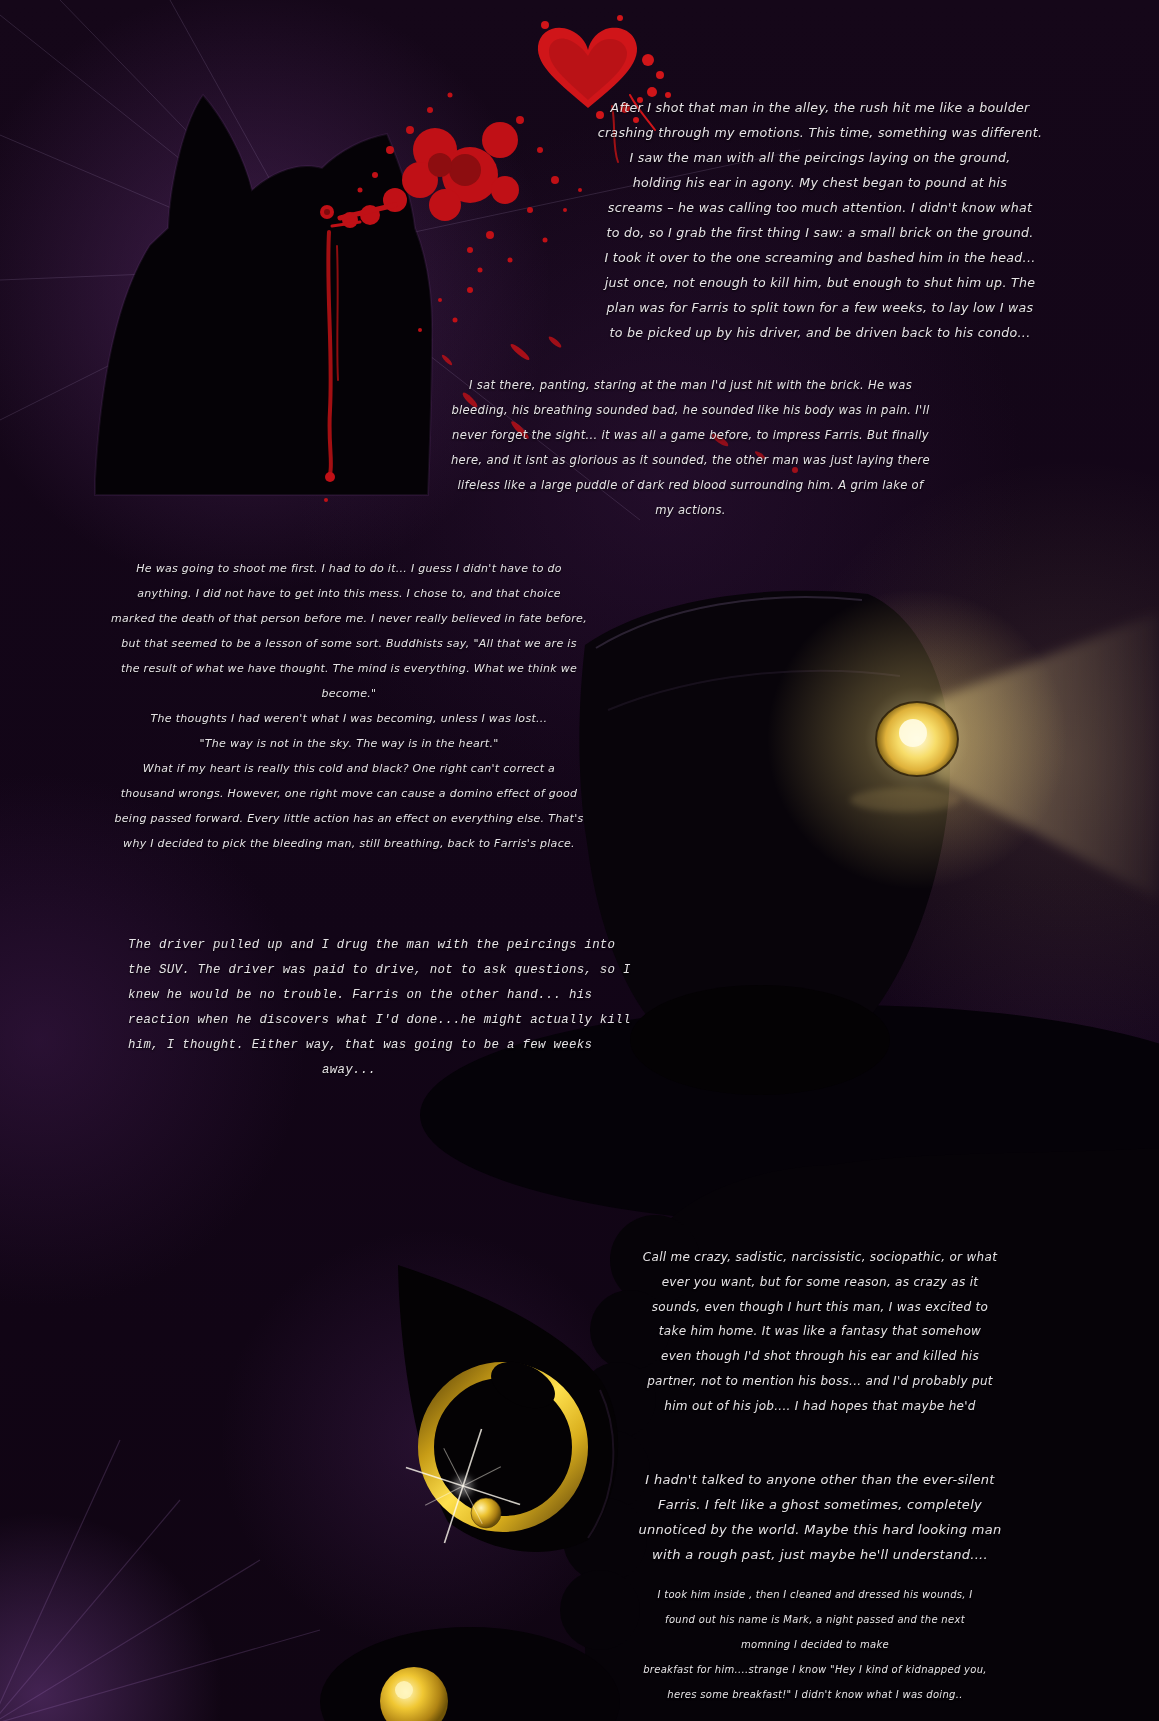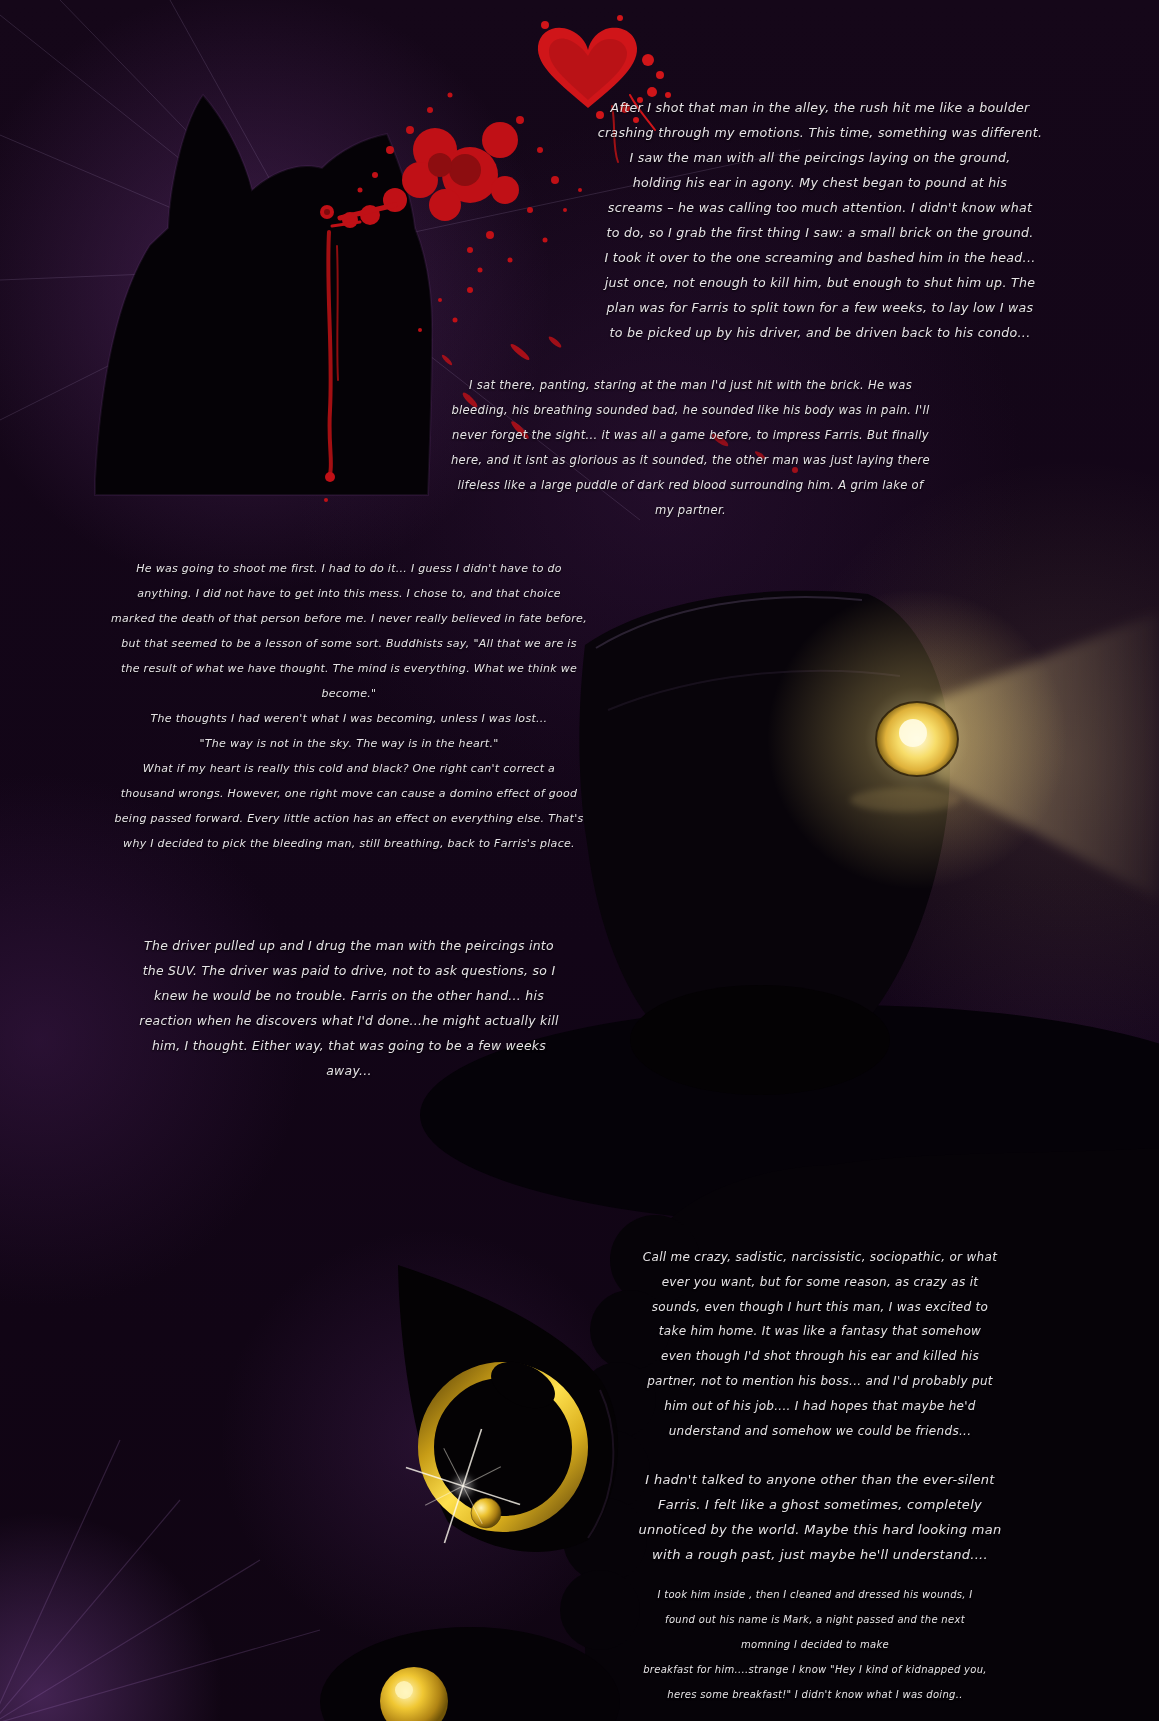--- a/index.html
+++ b/index.html
@@ -16,21 +16,21 @@
       radial-gradient(circle 430px at 250px 290px, rgba(110,56,130,0.45), transparent 70%),
       linear-gradient(180deg, #150719 0%, #120517 55%, #100513 100%);}
   svg.art{position:absolute;left:0;top:0;}
   .para{position:absolute;text-align:center;color:var(--text,#e6e3e6);
         font-style:italic;letter-spacing:0.3px;line-height:25px;
         text-shadow:0 1px 2px rgba(0,0,0,0.9);}
   .para > div{white-space:nowrap;}
   .p1{left:592px;top:95px;width:456px;font-size:12.6px;}
   .p2{left:438px;top:373px;width:505px;font-size:11.6px;}
   .p3{left:90px;top:556px;width:518px;font-size:11px;}
-  .p4{left:128px;top:933px;width:442px;font-size:12.4px;}
+  .p4{left:128px;top:933px;width:442px;font-size:12.4px;font-family:Liberation Mono, monospace;}
   .p5{left:626px;top:1245px;width:388px;font-size:12px;line-height:24.8px;}
   .p6{left:626px;top:1467px;width:388px;font-size:13px;}
   .p7{left:594px;top:1582px;width:442px;font-size:10px;}
 </style>
 </head>
 <body>
 
 <div class="page">
   <div class="bg"></div>
 
@@ -245,21 +245,21 @@
       <div>just once, not enough to kill him, but enough to shut him up.  The</div>
       <div>plan was for Farris to split town for a few weeks, to lay low I was</div>
       <div>to be picked up by his driver, and be driven back to his condo...</div>
     </div>
   <div class="para p2">
       <div>I sat there, panting, staring at the man I'd just hit with the brick. He was</div>
       <div>bleeding, his breathing sounded bad, he sounded like his body was in pain. I'll</div>
       <div>never forget the sight... it was all a game before, to impress Farris. But finally</div>
       <div>here, and it isnt as glorious as it sounded, the other man was just laying there</div>
       <div>lifeless like a large puddle of dark red blood surrounding him. A grim lake of</div>
-      <div>my partner.</div>
+      <div>my actions.</div>
     </div>
   <div class="para p3">
       <div>He was going to shoot me first. I had to do it... I guess I didn't have to do</div>
       <div>anything. I did not have to get into this mess. I chose to, and that choice</div>
       <div>marked the death of that person before me. I never really believed in fate before,</div>
       <div>but that seemed to be a lesson of some sort. Buddhists say, "All that we are is</div>
       <div>the result of what we have thought. The mind is everything. What we think we</div>
       <div>become."</div>
       <div>The thoughts I had weren't what I was becoming, unless I was lost...</div>
       <div>"The way is not in the sky. The way is in the heart."</div>
@@ -277,21 +277,20 @@
       <div>away...</div>
     </div>
   <div class="para p5">
       <div>Call me crazy, sadistic, narcissistic, sociopathic, or what</div>
       <div>ever you want, but for some reason, as crazy as it</div>
       <div>sounds, even though I hurt this man, I was excited to</div>
       <div>take him home. It was like a fantasy that somehow</div>
       <div>even though I'd shot through his ear and killed his</div>
       <div>partner, not to mention his boss... and I'd probably put</div>
       <div>him out of his job....  I had hopes that maybe he'd</div>
-      <div>understand and somehow we could be friends...</div>
     </div>
   <div class="para p6">
       <div>I hadn't talked to anyone other than the ever-silent</div>
       <div>Farris. I felt like a ghost sometimes, completely</div>
       <div>unnoticed by the world. Maybe this hard looking man</div>
       <div>with a rough past, just maybe he'll understand....</div>
     </div>
   <div class="para p7">
       <div>I took him inside , then I cleaned and dressed his wounds, I</div>
       <div>found out his name is Mark, a night passed and the next</div>

